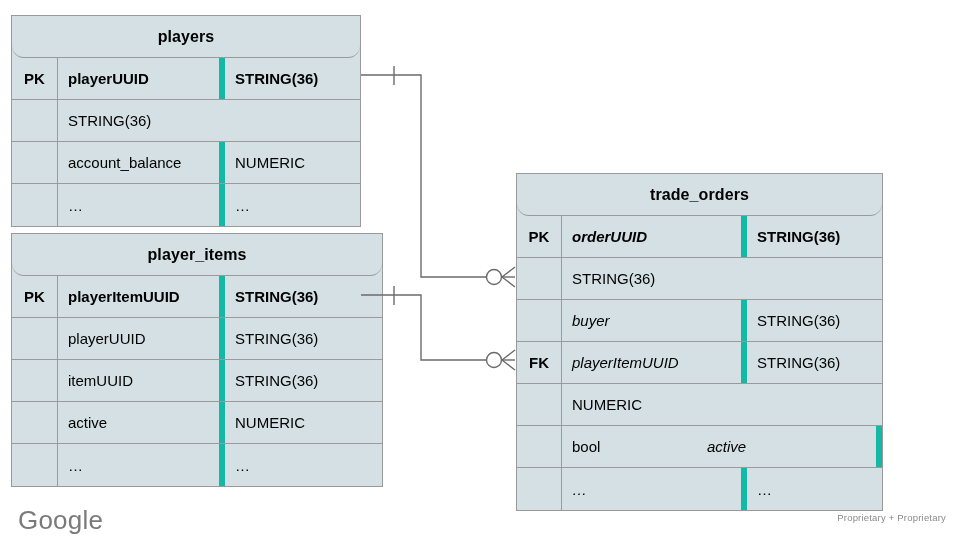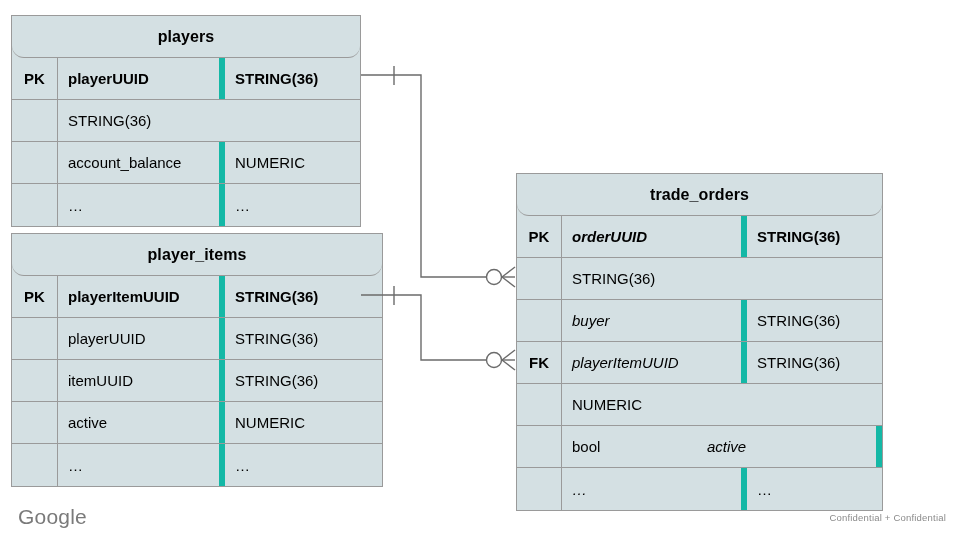--- a/index.html
+++ b/index.html
@@ -114,21 +114,21 @@
     stroke-width: 1.4;
     fill: #ffffff;
   }
 
   
   #footer-logo {
     position: absolute;
     left: 18px;
     top: 505px;
     font-family: "Liberation Sans", sans-serif;
-    font-size: 21px;
+    font-size: 26px;
     color: #7a7a7a;
     letter-spacing: 0.2px;
     text-align: center;
   }
   #footer-note {
     position: absolute;
     right: 14px;
     top: 512px;
     font-family: "Liberation Sans", sans-serif;
     font-size: 9.5px;
@@ -254,13 +254,13 @@
 
     <circle cx="494" cy="360" r="7.5"></circle>
 
     <line x1="502" y1="360" x2="515" y2="350"></line>
     <line x1="502" y1="360" x2="515" y2="360"></line>
     <line x1="502" y1="360" x2="515" y2="370"></line>
   </g>
 </svg>
 
 <div id="footer-logo">Google</div>
-<div id="footer-note">Confidential + Confidential</div>
+<div id="footer-note">Proprietary + Proprietary</div>
 
 </body></html>

